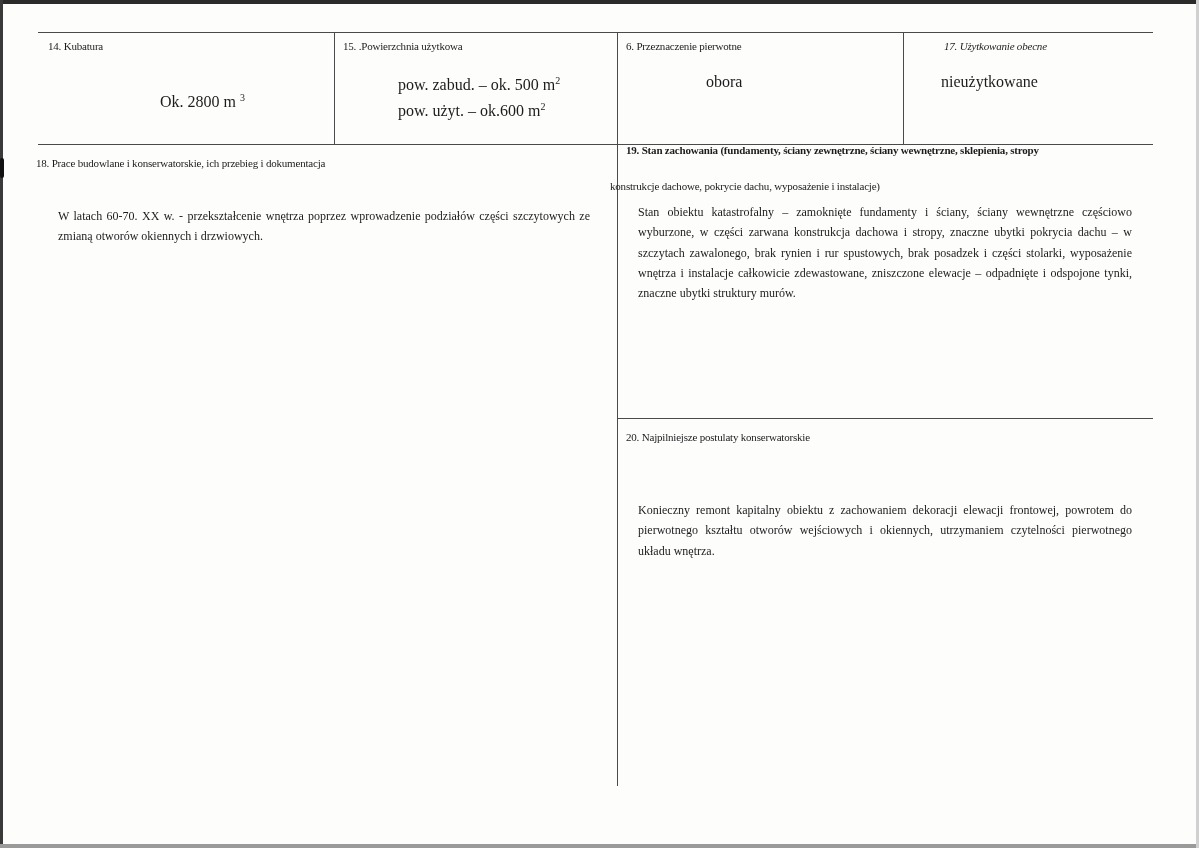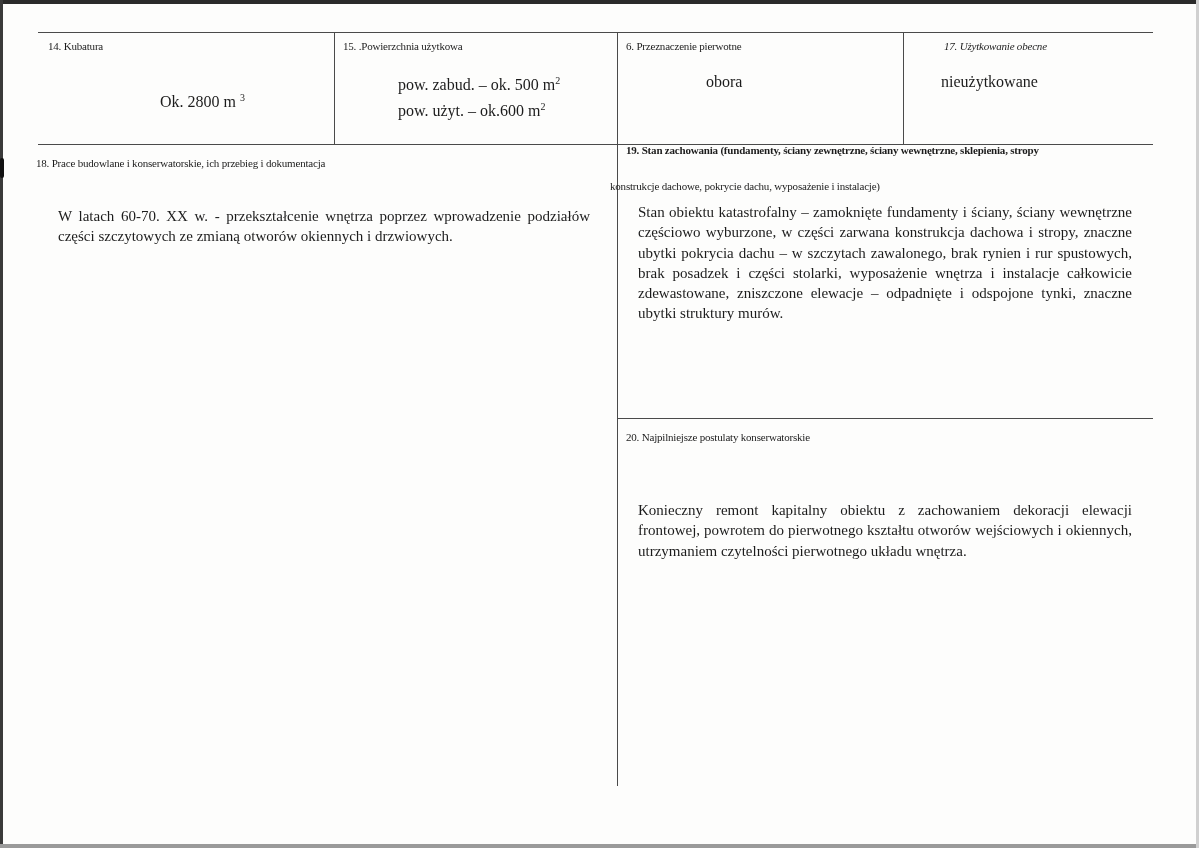--- a/index.html
+++ b/index.html
@@ -14,21 +14,21 @@
   .scan-left-mark { position:absolute; left:0; top:158px; width:4px; height:20px; background:#111; border-radius:2px; }
   .scan-bottom { position:absolute; left:0; top:844px; width:1199px; height:4px; background:#9a9a9a; }
   .scan-right { position:absolute; left:1196px; top:0; width:3px; height:848px; background:#d0d0d0; }
 
   .hline { position:absolute; height:1px; background:#4a4a4a; }
   .vline { position:absolute; width:1px; background:#4a4a4a; }
 
   .label { position:absolute; font-size:11px; line-height:13px; white-space:nowrap; letter-spacing:-0.2px; }
   .value { position:absolute; font-size:16px; line-height:20px; white-space:nowrap; }
   .para {
-    position:absolute; font-size:15px; line-height:20.3px; text-align:justify;
+    position:absolute; font-size:12px; line-height:20.3px; text-align:justify;
   }
   sup { font-size:10px; vertical-align:super; line-height:0; }
 </style>
 </head>
 <body>
 
 <div class="scan-top"></div>
 <div class="scan-left"></div>
 <div class="scan-left-mark"></div>
 <div class="scan-bottom"></div>

